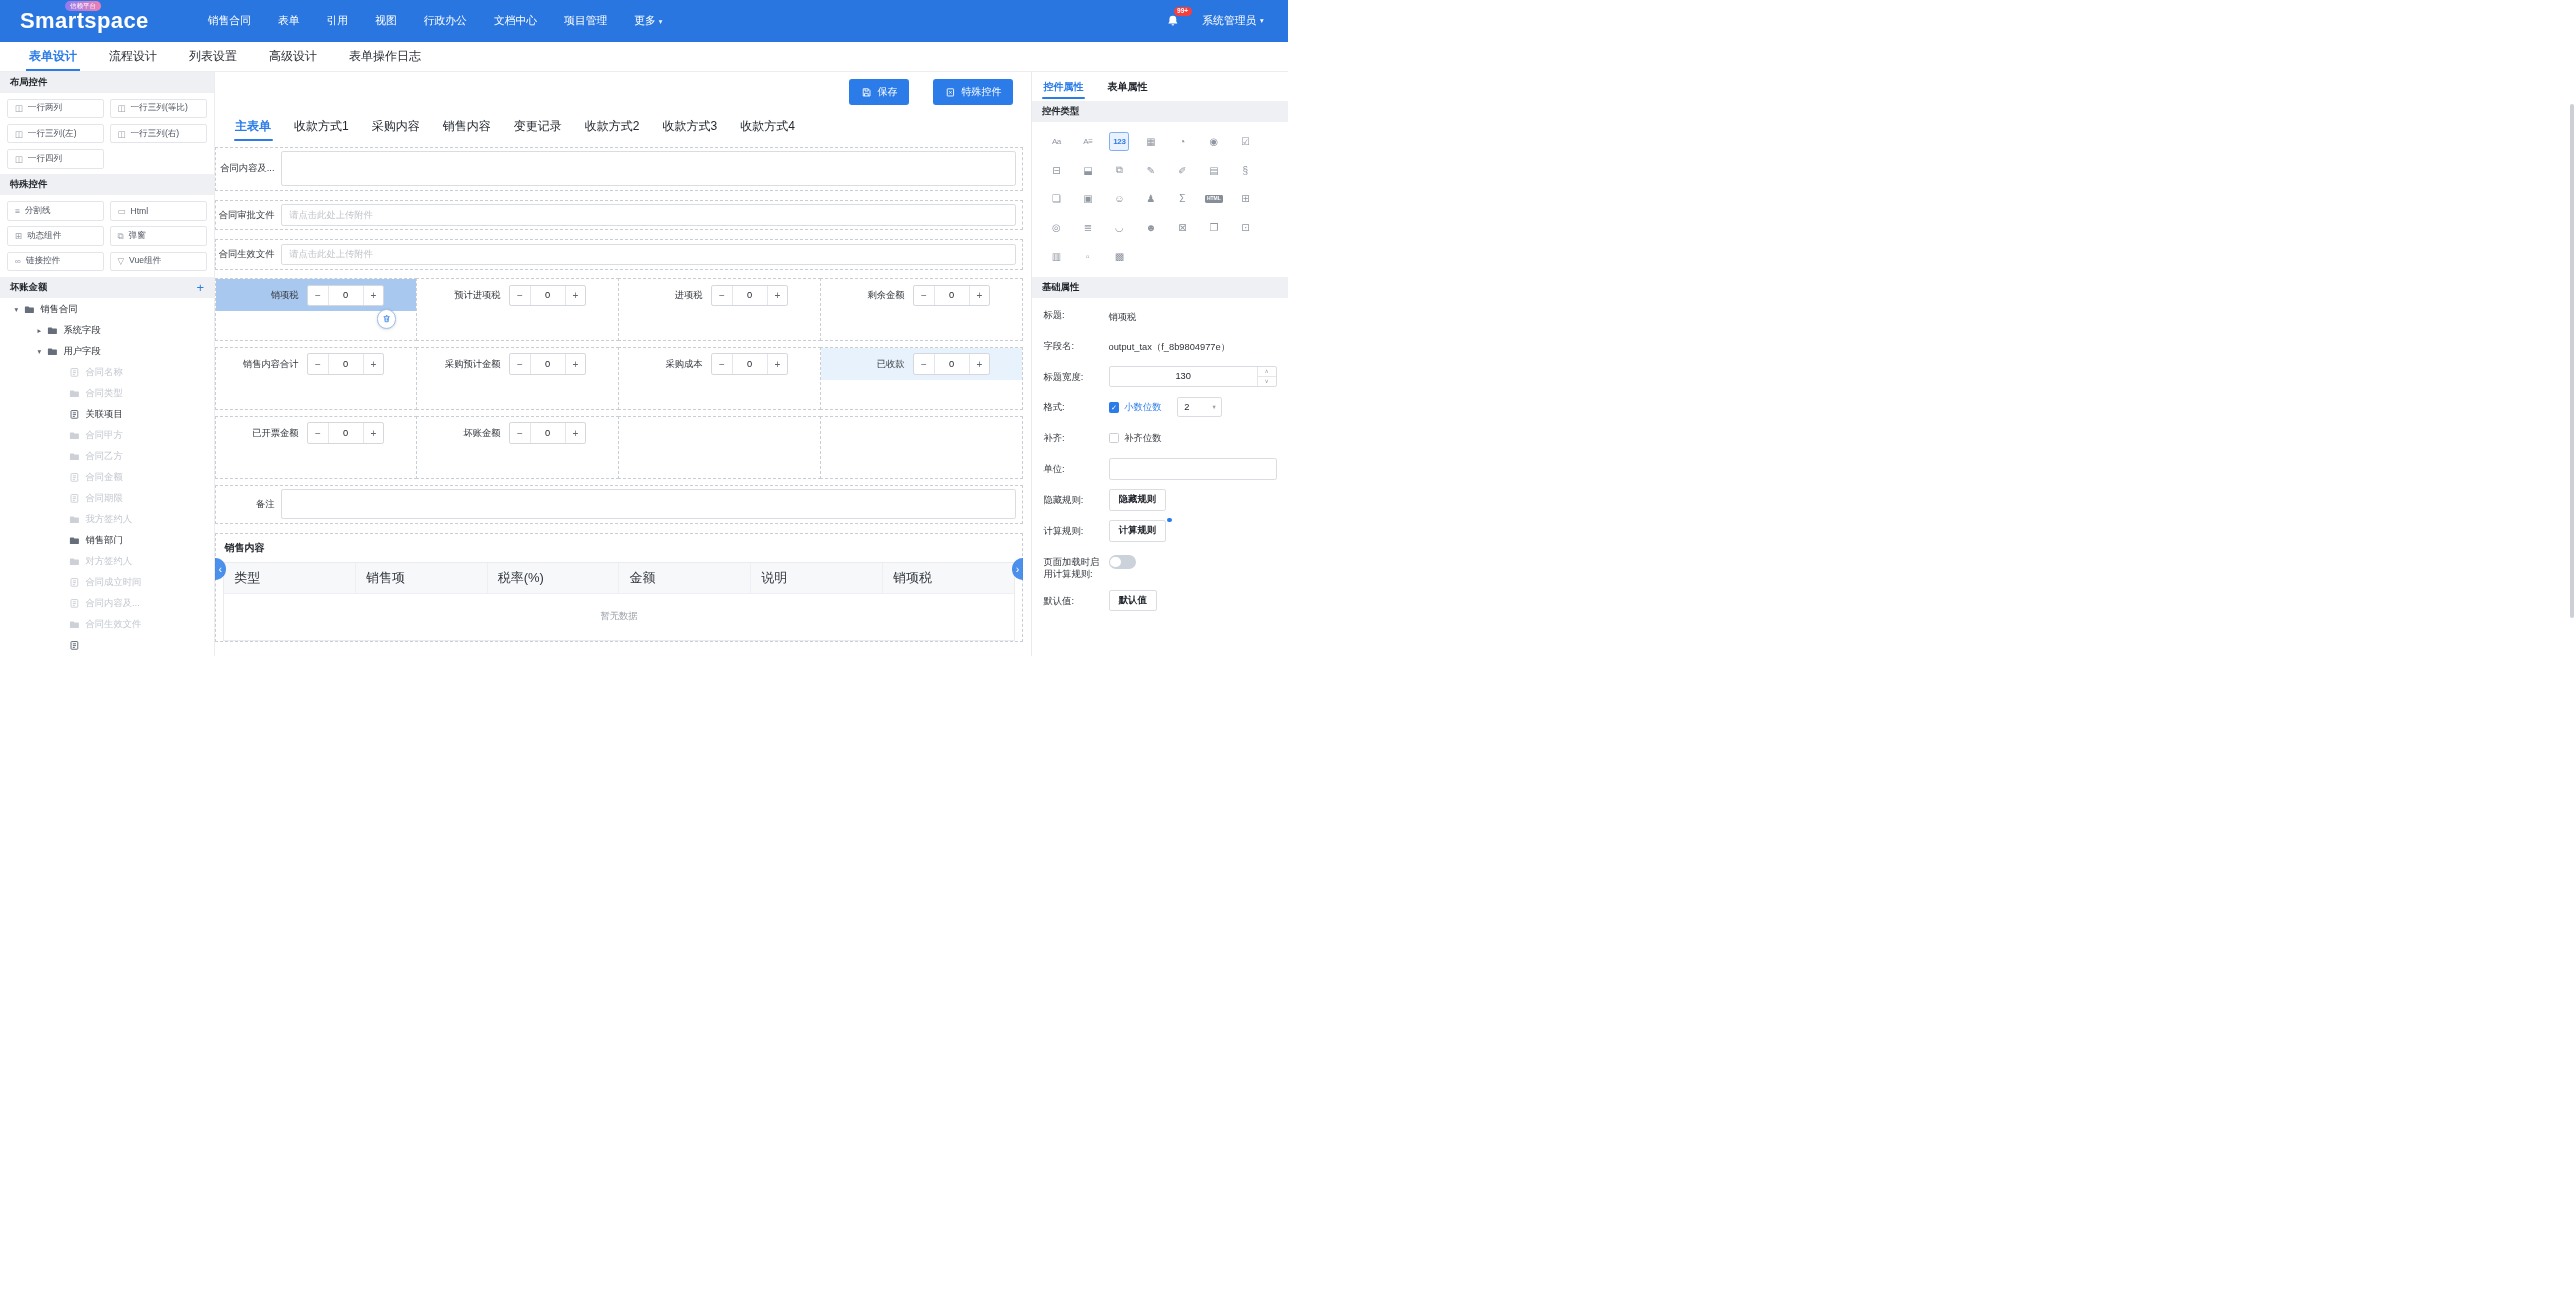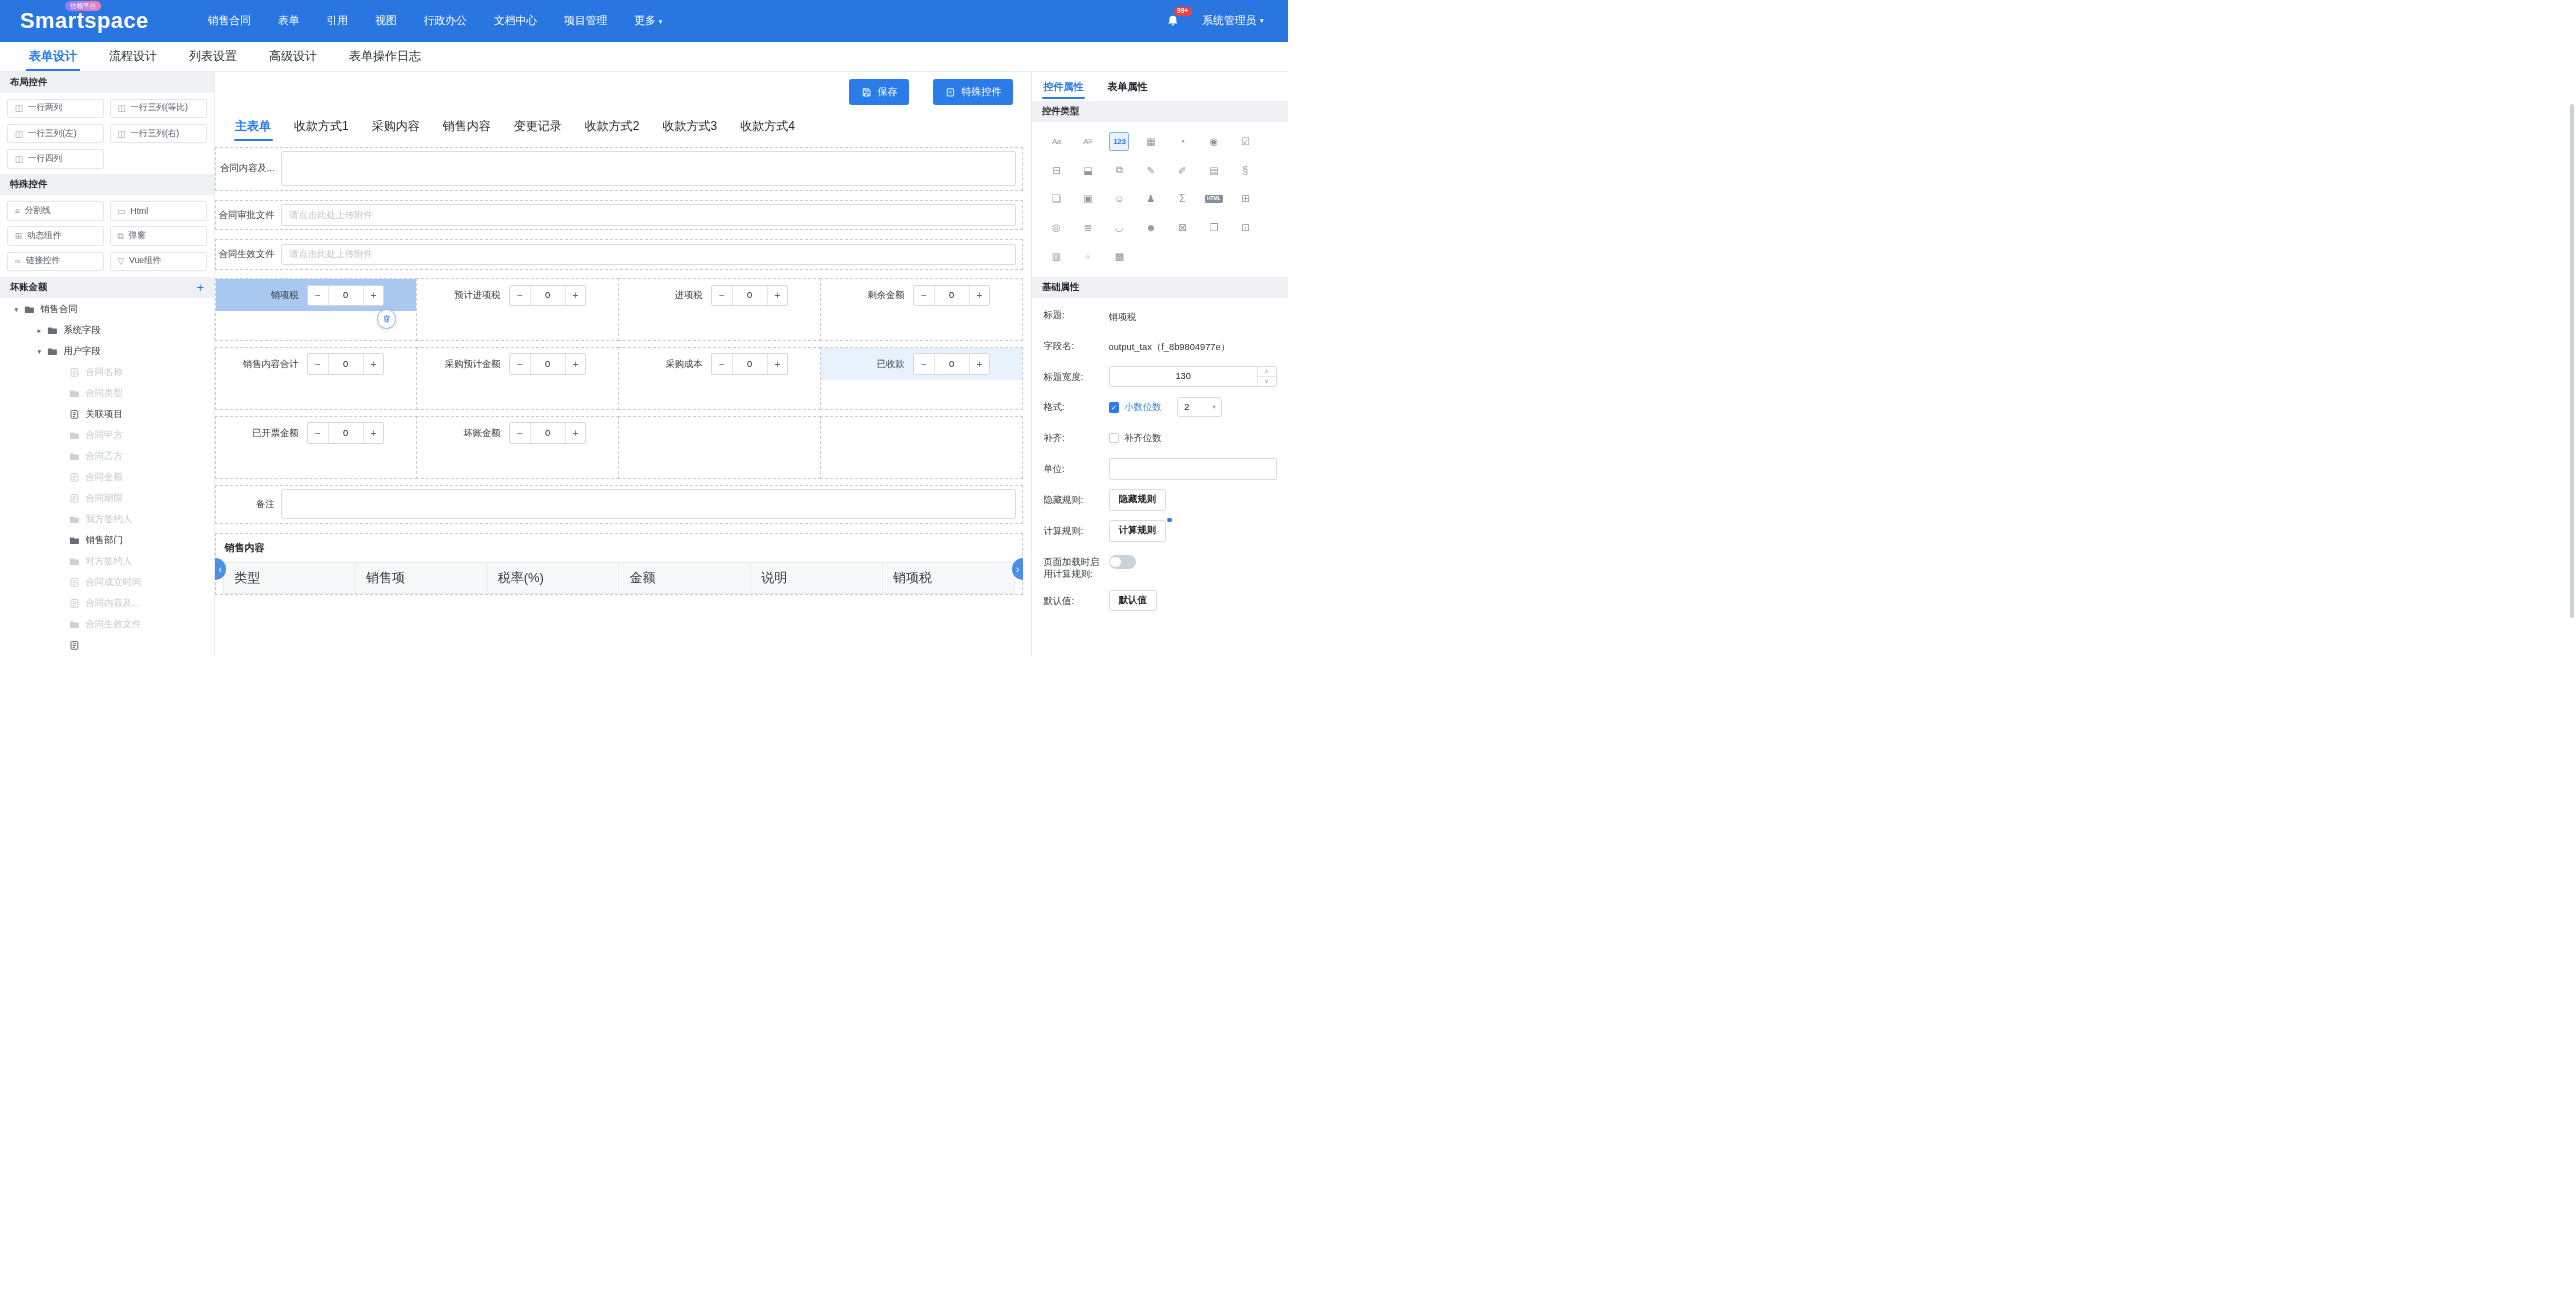--- a/index.html
+++ b/index.html
@@ -576,20 +576,21 @@
         <div class="subtable-title">销售内容</div>
         <div class="subtable">
           <div class="sub-head" id="subtable-head">
               <div class="sub-col">类型</div>
               <div class="sub-col">销售项</div>
               <div class="sub-col">税率(%)</div>
               <div class="sub-col">金额</div>
               <div class="sub-col">说明</div>
               <div class="sub-col">销项税</div>
             </div>
+          <div class="sub-empty">暂无数据</div>
         </div>
       </div>
       <div class="edge-arrow edge-left">‹</div>
       <div class="edge-arrow edge-right">›</div>
     </div>
   </main>
 
   <aside class="props">
     <div class="props-tabs" id="props-tabs">
         <div class="ptab active">控件属性</div>

